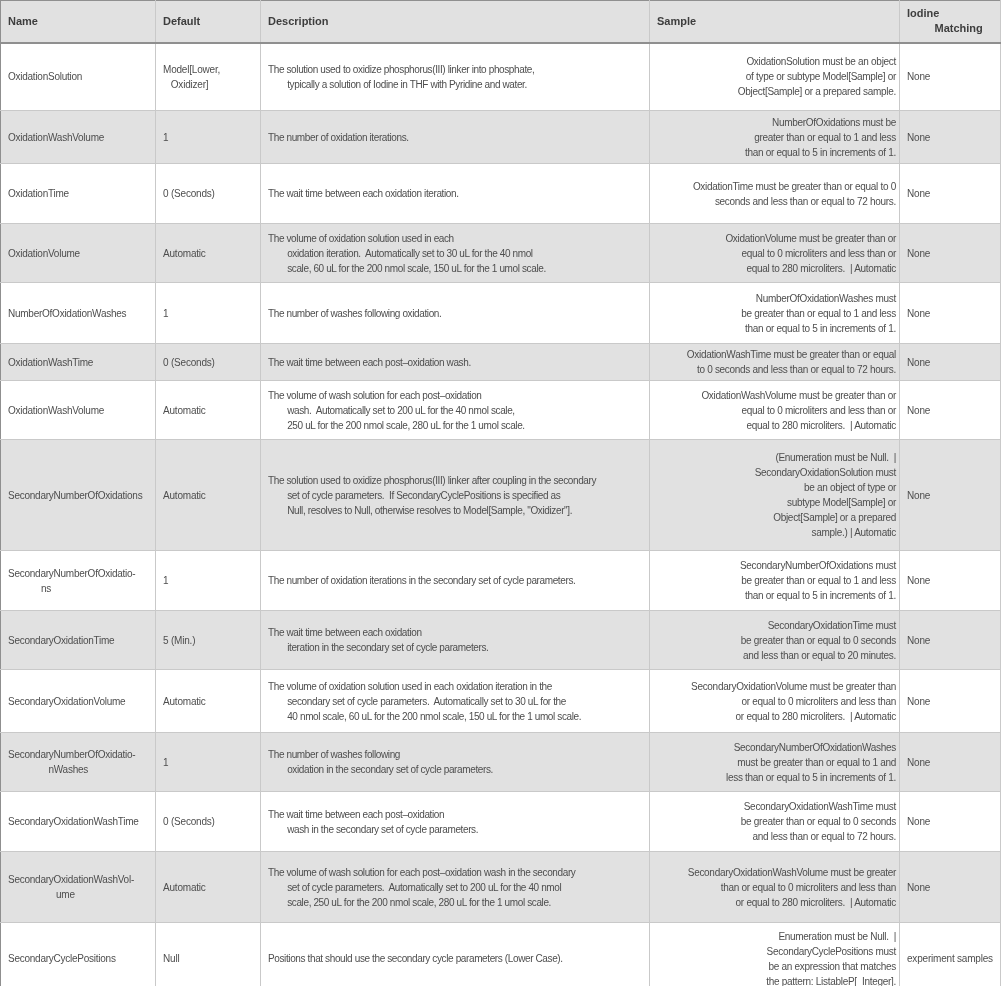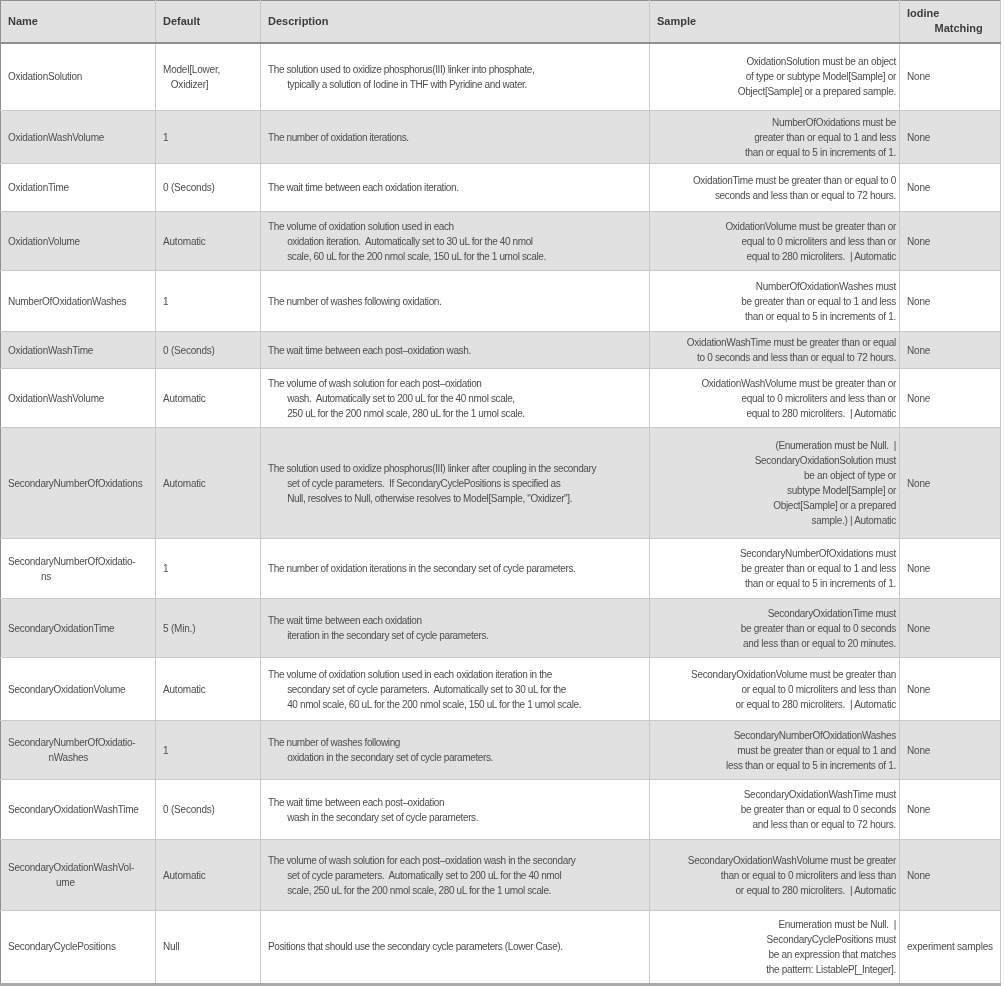--- a/index.html
+++ b/index.html
@@ -23,21 +23,21 @@
         color:var(--header-text);font-size:11px;font-weight:bold;line-height:15px;}
   tbody td{background:var(--row-bg);color:var(--body-text);
         font-size:10px;line-height:15px;font-weight:400;}
   tbody tr:nth-child(even) td{background:var(--alt-row-bg);}
   .cell-text{white-space:pre-wrap;display:block;}
   td.c-name{letter-spacing:-0.25px;}
   td.c-default{letter-spacing:-0.2px;}
   td.c-desc{letter-spacing:-0.38px;}
   td.c-pattern{letter-spacing:-0.3px;padding-left:6px;text-align:right;}
   td.c-index{letter-spacing:-0.2px;}
-  .rh0{height:42px}.rh1{height:68px}.rh2{height:53px}.rh3{height:48px}
+  .rh0{height:42px}.rh1{height:68px}.rh2{height:53px}.rh3{height:60px}
   .rh4{height:59px}.rh5{height:61px}.rh6{height:36px}.rh7{height:59px}
   .rh8{height:111px}.rh9{height:60px}.rh10{height:59px}.rh11{height:63px}
   .rh12{height:59px}.rh13{height:60px}.rh14{height:71px}.rh15{height:74px}
 </style>
 </head>
 <body>
 
 <table>
   <colgroup>
     <col style="width:155px">

